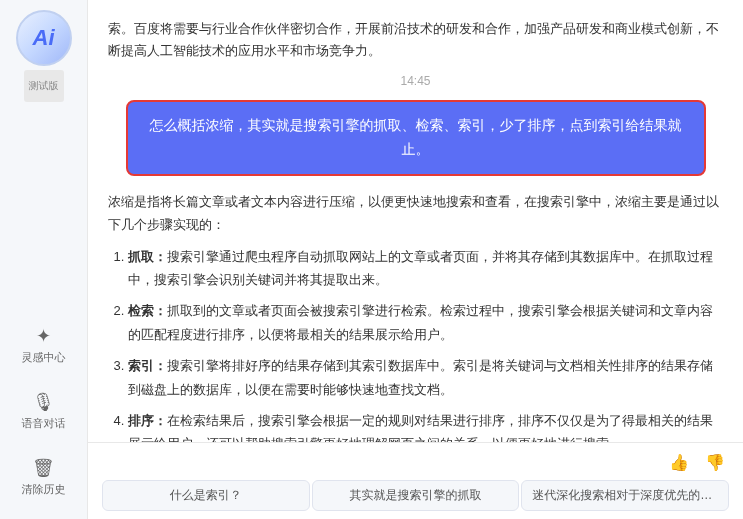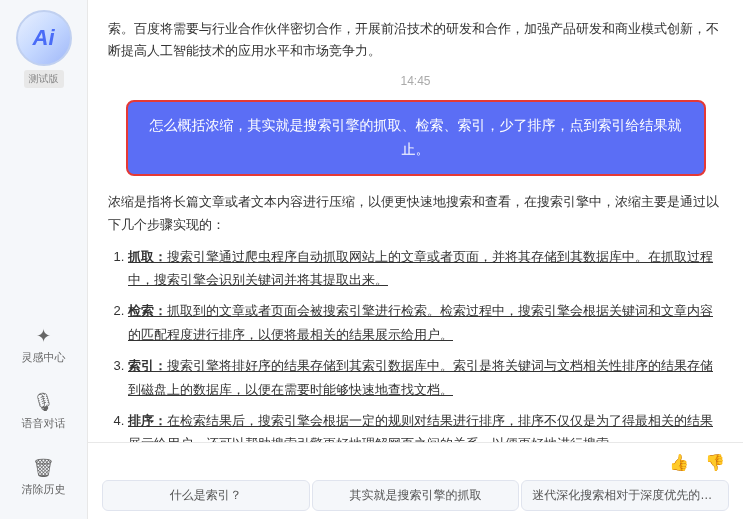--- a/index.html
+++ b/index.html
@@ -37,21 +37,21 @@
     .sidebar-logo-text {
       font-size: 22px;
       font-weight: bold;
       color: #4a6cf7;
       font-style: italic;
     }
     .sidebar-badge {
       font-size: 10px;
       color: #888;
       background: #e8e8e8;
-      padding: 2px 5px;
+      padding: 9px 5px;
       border-radius: 3px;
       margin-bottom: 20px;
     }
     .sidebar-spacer { flex: 1; }
     .sidebar-item {
       display: flex;
       flex-direction: column;
       align-items: center;
       margin-bottom: 18px;
       cursor: pointer;
@@ -129,21 +129,20 @@
     .ai-response p {
       margin-bottom: 8px;
     }
     .ai-response ol {
       padding-left: 20px;
       margin-bottom: 8px;
     }
     .ai-response ol li {
       margin-bottom: 8px;
       line-height: 1.8;
-      text-decoration: underline;
     }
 
     
     .bottom-bar {
       border-top: 1px solid #e8e8e8;
       background: #fff;
       padding: 8px 14px;
     }
     .action-bar {
       display: flex;

